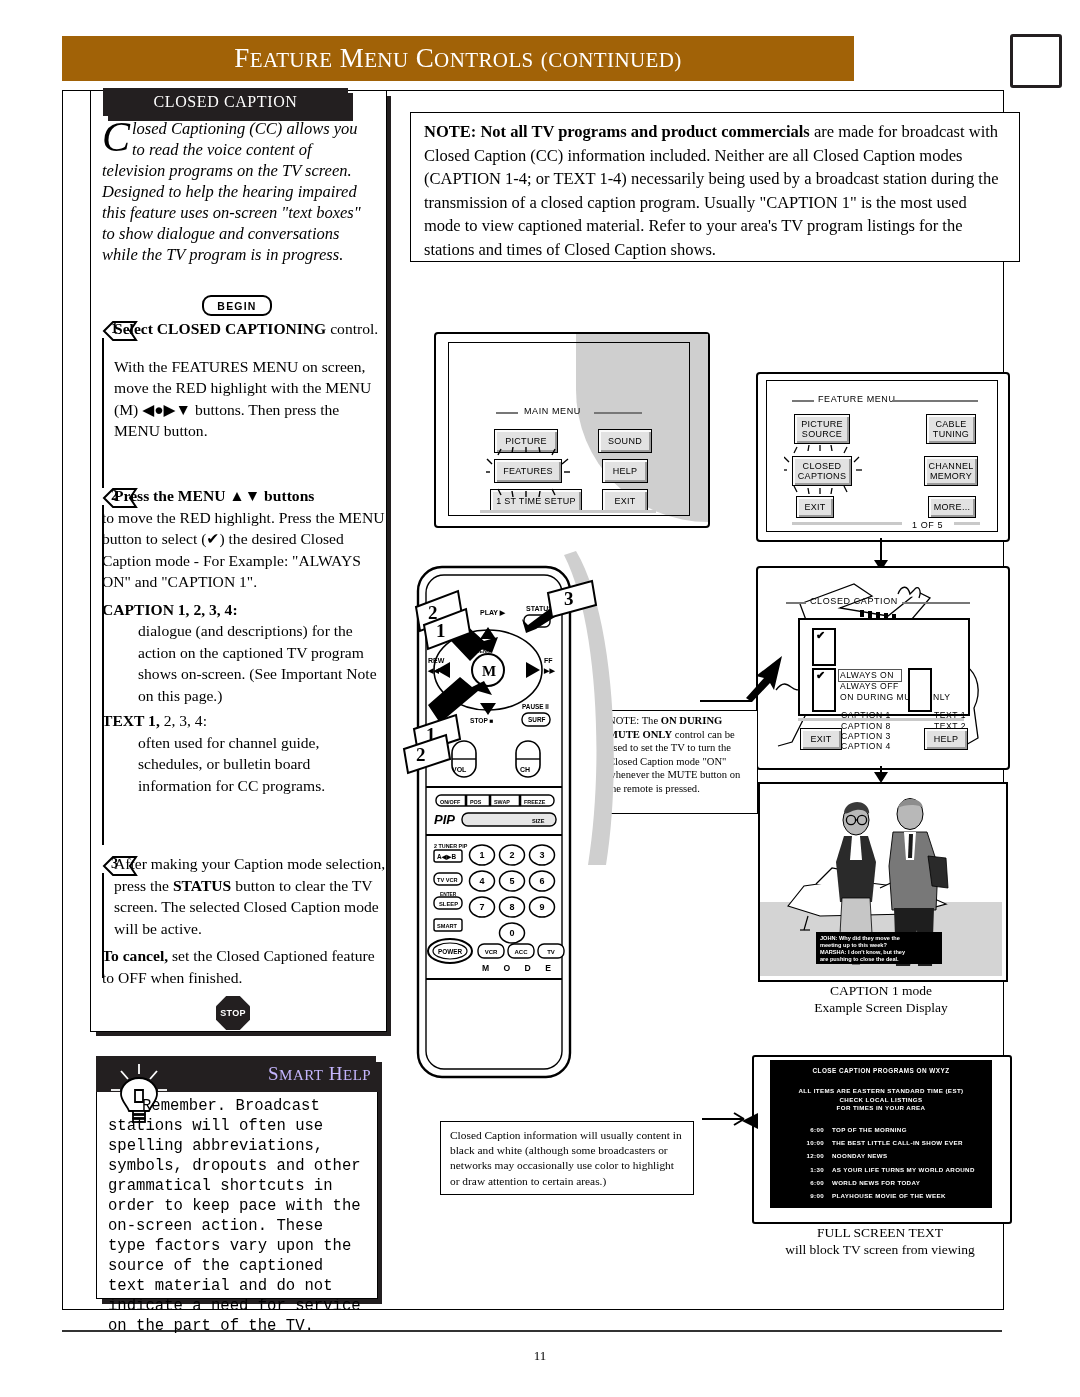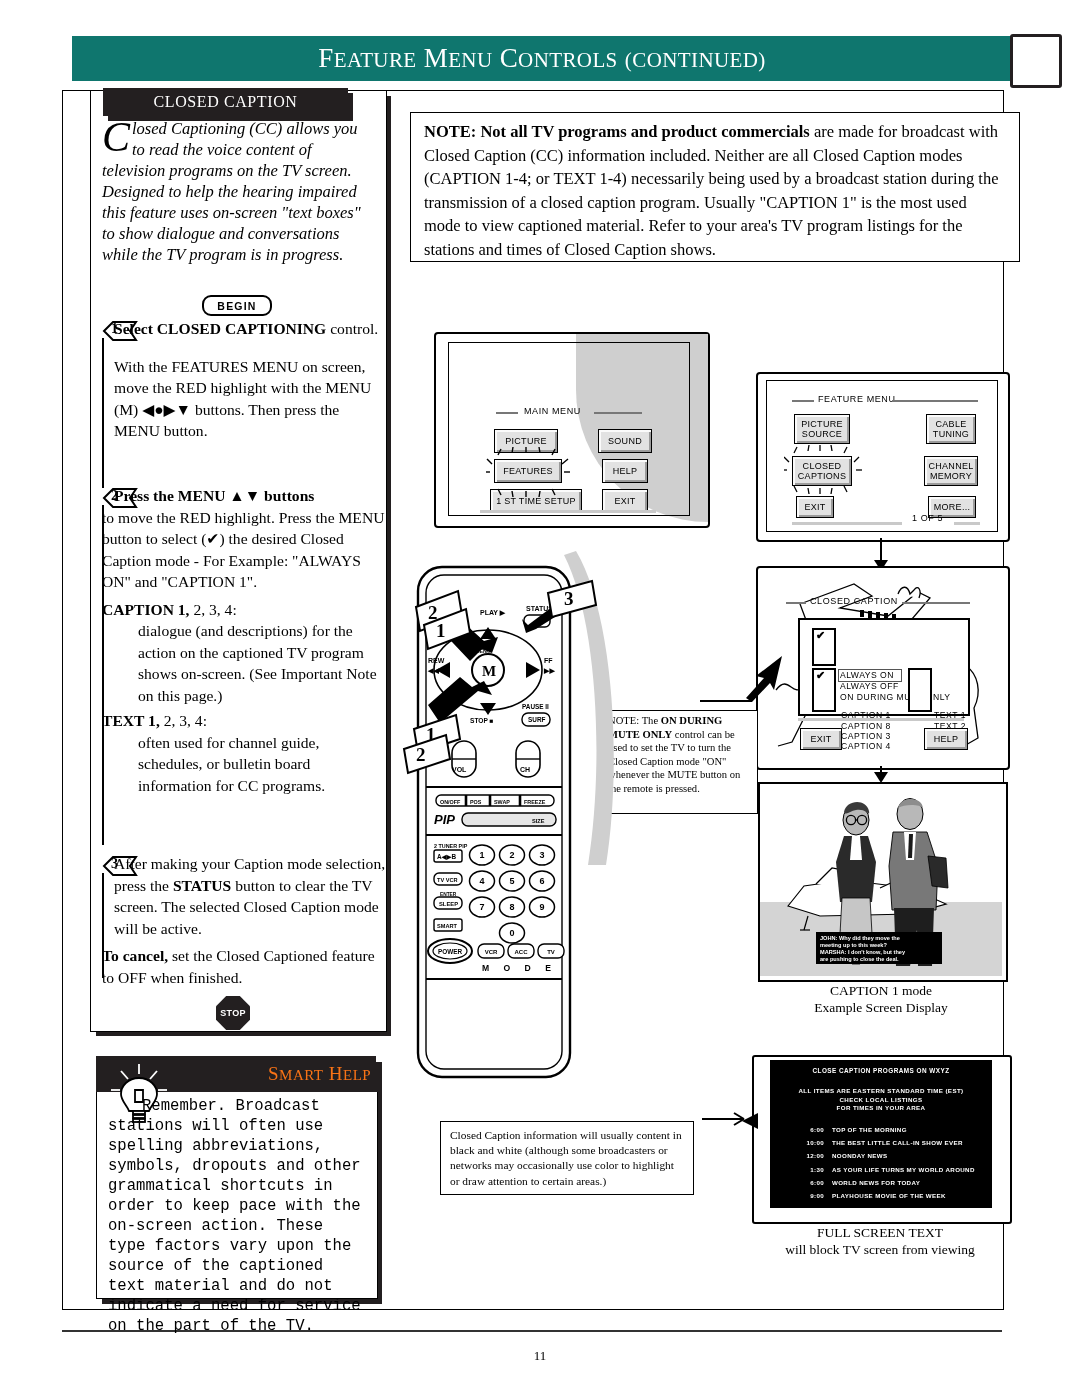--- a/index.html
+++ b/index.html
@@ -1,20 +1,20 @@
 <!DOCTYPE html>
 <html><head>
 <meta charset="utf-8">
 <style>
   html,body{margin:0;padding:0;background:#fff;}
   body{width:1080px;height:1397px;font-family:"Liberation Serif",serif;color:#000;position:relative;overflow:hidden;}
   .page{position:absolute;left:0;top:0;width:1080px;height:1397px;}
 
   
-  .hdr-bar{position:absolute;left:72px;top:36px;width:940px;height:45px;background:#0f766e;
+  .hdr-bar{position:absolute;left:62px;top:36px;width:792px;height:45px;background:#a16207;
            display:flex;align-items:center;justify-content:center;}
   .hdr-title{color:#fff;font-family:"Liberation Serif",serif;font-size:27px;letter-spacing:.4px;white-space:nowrap;}
   .hdr-title .sc{font-size:21px;}
   .hdr-box{position:absolute;left:1010px;top:34px;width:46px;height:48px;border:3px solid #231f20;border-radius:3px;background:#fff;}
 
   
   .page-frame{position:absolute;left:62px;top:90px;width:940px;height:1218px;border:1.5px solid #000;}
   .page-num{position:absolute;left:0;top:1348px;width:1080px;text-align:center;font-size:13px;}
   .foot-rule{position:absolute;left:62px;top:1330px;width:940px;height:2px;background:#333;}
 
@@ -35,21 +35,21 @@
 
   .stopsign{position:absolute;left:216px;top:996px;width:34px;height:34px;}
   .stopsign .oct{width:34px;height:34px;background:#231f20;
      clip-path:polygon(30% 0,70% 0,100% 30%,100% 70%,70% 100%,30% 100%,0 70%,0 30%);
      display:flex;align-items:center;justify-content:center;}
   .stopsign .oct i{color:#fff;font-style:normal;font-family:"Liberation Sans",sans-serif;font-size:9px;font-weight:bold;letter-spacing:.3px;}
 
   
   .sh-shadow{position:absolute;left:102px;top:1062px;width:280px;height:242px;background:#231f20;}
   .sh-hdr{position:absolute;left:96px;top:1056px;width:280px;height:36px;background:#231f20;}
-  .sh-hdr .t{position:absolute;left:172px;top:7px;color:#f97316;font-size:19px;font-family:"Liberation Serif",serif;letter-spacing:.5px;}
+  .sh-hdr .t{position:absolute;left:172px;top:7px;color:#c4b5fd;font-size:19px;font-family:"Liberation Serif",serif;letter-spacing:.5px;}
   .sh-hdr .t .sc{font-size:15px;}
   .sh-body{position:absolute;left:96px;top:1092px;width:280px;height:206px;background:#fff;border:1.5px solid #000;border-top:none;}
   .sh-text{position:absolute;left:108px;top:1096px;width:262px;font-size:15.6px;line-height:20px;font-family:Liberation Mono, monospace;}
   .bulb{position:absolute;left:108px;top:1062px;width:62px;height:66px;}
 
   
   .note-box{position:absolute;left:410px;top:112px;width:608px;height:148px;border:1.5px solid #000;background:#fff;}
   .note-text{position:absolute;left:424px;top:120px;width:582px;font-size:16.5px;line-height:23.5px;}
 
   
@@ -144,21 +144,21 @@
       <svg width="40" height="22" viewBox="0 0 40 22">
           <path d="M2 11 L11 2 L34 2 L28 11 L34 20 L11 20 Z" fill="none" stroke="#000" stroke-width="2"></path>
         </svg>
       <div style="position:absolute;left:9px;top:1px;font-weight:bold;font-size:14px;">2</div>
     </div>
     <div style="position:absolute;left:14px;top:18px;width:1.6px;height:340px;background:#000;"></div>
     <div style="position:absolute;left:26px;top:-2px;width:272px;font-size:15.6px;line-height:21.5px;">
       <div><b>Press the MENU ▲▼ buttons</b></div>
       <div style="margin-left:-12px;">to move the RED highlight. Press the MENU button to select (✔) the desired Closed Caption mode - For Example: "ALWAYS ON" and "CAPTION 1".</div>
       <div style="height:6px;"></div>
-      <div style="margin-left:-12px;"><b>CAPTION 1,</b><span> 2, 3, 4:</span></div>
+      <div style="margin-left:-12px;font-weight:bold;"><b>CAPTION 1,</b><span> 2, 3, 4:</span></div>
       <div style="padding-left:24px;">dialogue (and descriptions) for the action on the captioned TV program shows on-screen. (See Important Note on this page.)</div>
       <div style="height:4px;"></div>
       <div style="margin-left:-12px;"><b>TEXT 1,</b><span> 2, 3, 4:</span></div>
       <div style="padding-left:24px;">often used for channel guide, schedules, or bulletin board information for CC programs.</div>
     </div>
   </div>
 
   <div style="position:absolute;left:88px;top:855px;width:300px;">
     <div style="position:absolute;left:14px;top:0;width:34px;height:20px;">
       <svg width="40" height="22" viewBox="0 0 40 22">
@@ -300,21 +300,21 @@
         <line x1="5" y1="18" x2="0" y2="13"></line>
           <line x1="70" y1="18" x2="75" y2="13"></line>
         <line x1="10" y1="42" x2="13" y2="48"></line>
           <line x1="24" y1="44" x2="25" y2="50"></line>
         <line x1="36" y1="44" x2="36" y2="50"></line>
           <line x1="48" y1="44" x2="47" y2="50"></line>
         <line x1="60" y1="42" x2="63" y2="48"></line>
       </g>
     </svg>
     <div class="menu-rule" style="left:34px;top:148px;width:110px;height:2.5px;background:#c9c9c9;"></div>
-    <div class="menu-title" style="left:154px;top:139px;">1 OF 5</div>
+    <div class="menu-title" style="left:154px;top:146px;">1 OF 5</div>
     <div class="menu-rule" style="left:196px;top:148px;width:26px;height:2.5px;background:#c9c9c9;"></div>
   </div>
 
   <div class="vline" style="left:880px;top:538px;height:26px;"></div>
   <div class="arrowdown" style="left:874px;top:560px;"></div>
 
   <div class="tv" style="left:756px;top:566px;width:250px;height:200px;">
     <svg style="position:absolute;left:10px;top:2px;" width="228" height="194">
       <g fill="#fff" stroke="#000" stroke-width="1.3">
         <path d="M32 34 L86 14 L104 26 L72 38 L120 46 L150 22 L162 28 L138 56 L120 68 L64 62 L38 50 Z"></path>

